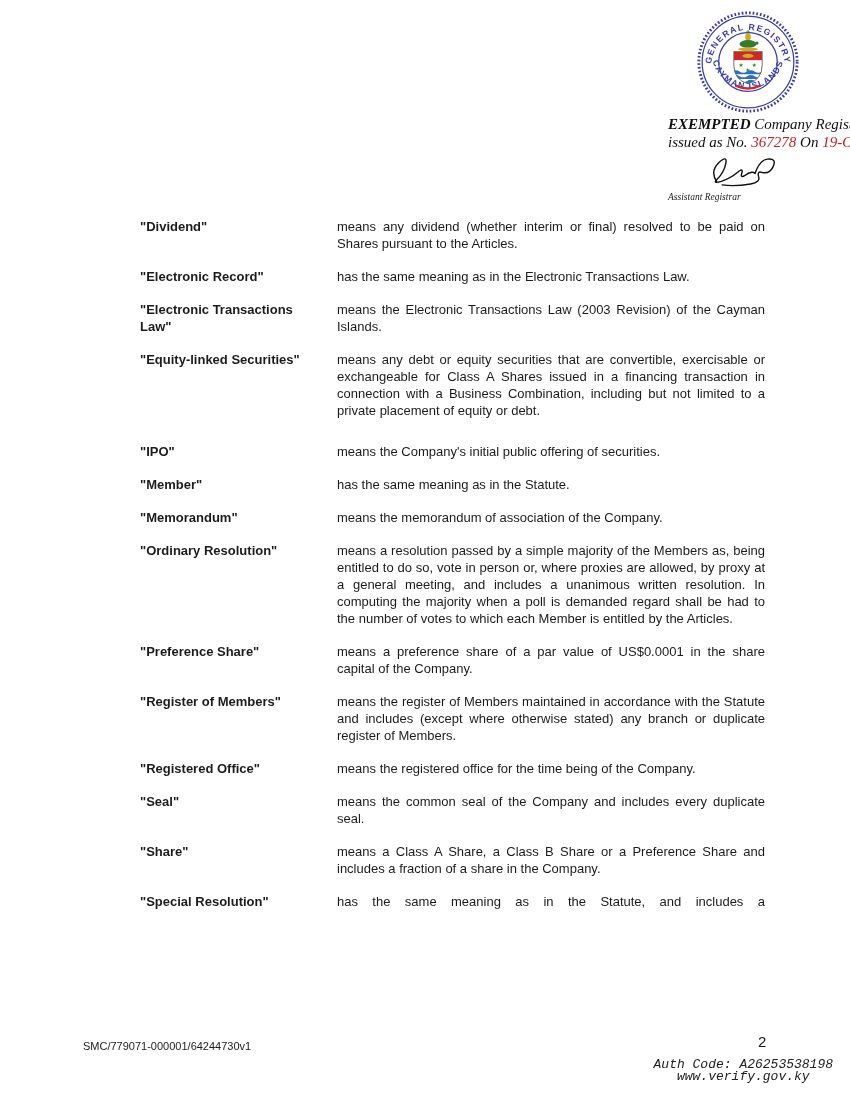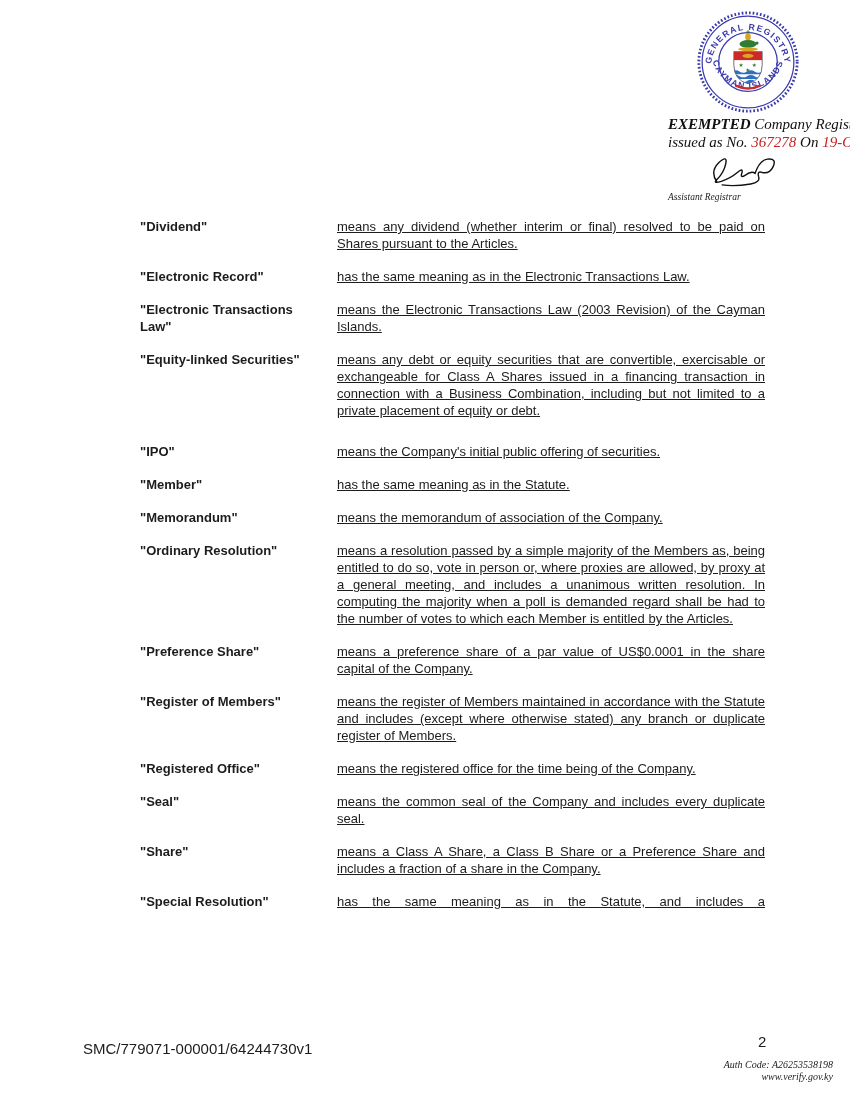--- a/index.html
+++ b/index.html
@@ -43,38 +43,38 @@
   .definitions{
     position:absolute;
     left:140px;top:218px;
     width:625px;
     font-size:13px;
     line-height:17px;
   }
   .def-row{display:flex;margin-bottom:16px;}
   .def-row:nth-child(4){margin-bottom:24px;}   
   .def-term{flex:0 0 197px;font-weight:bold;padding-right:14px;box-sizing:border-box;}
-  .def-text{flex:1;text-align:justify;text-decoration:underline;}
+  .def-text{flex:1;text-align:justify;}
   .def-row:last-child .def-text{text-align-last:justify;}
 
   
   .doc-ref{
     position:absolute;left:83px;top:1040px;
-    font-size:15px;color:#1c1c1c;
+    font-size:11px;color:#1c1c1c;
   }
   .page-number{
     position:absolute;left:758px;top:1033px;
     font-size:15px;color:#1c1c1c;
   }
   .auth-block{
     position:absolute;right:17px;top:1059px;
-    font-family:Liberation Serif, serif;
+    font-family:Liberation Mono, monospace;
     font-style:italic;
-    font-size:10px;line-height:12px;
-    text-align:right;color:#222;
+    font-size:13px;line-height:12px;
+    text-align:center;color:#222;
   }
 </style>
 </head>
 <body>
 
 <div class="page">
 
   <div class="stamp-block">
     <svg class="seal" viewBox="0 0 110 110">
       <circle cx="55" cy="55" r="52" fill="none" stroke="#3a3aad" stroke-width="3" stroke-dasharray="1.8 2.1"></circle>

